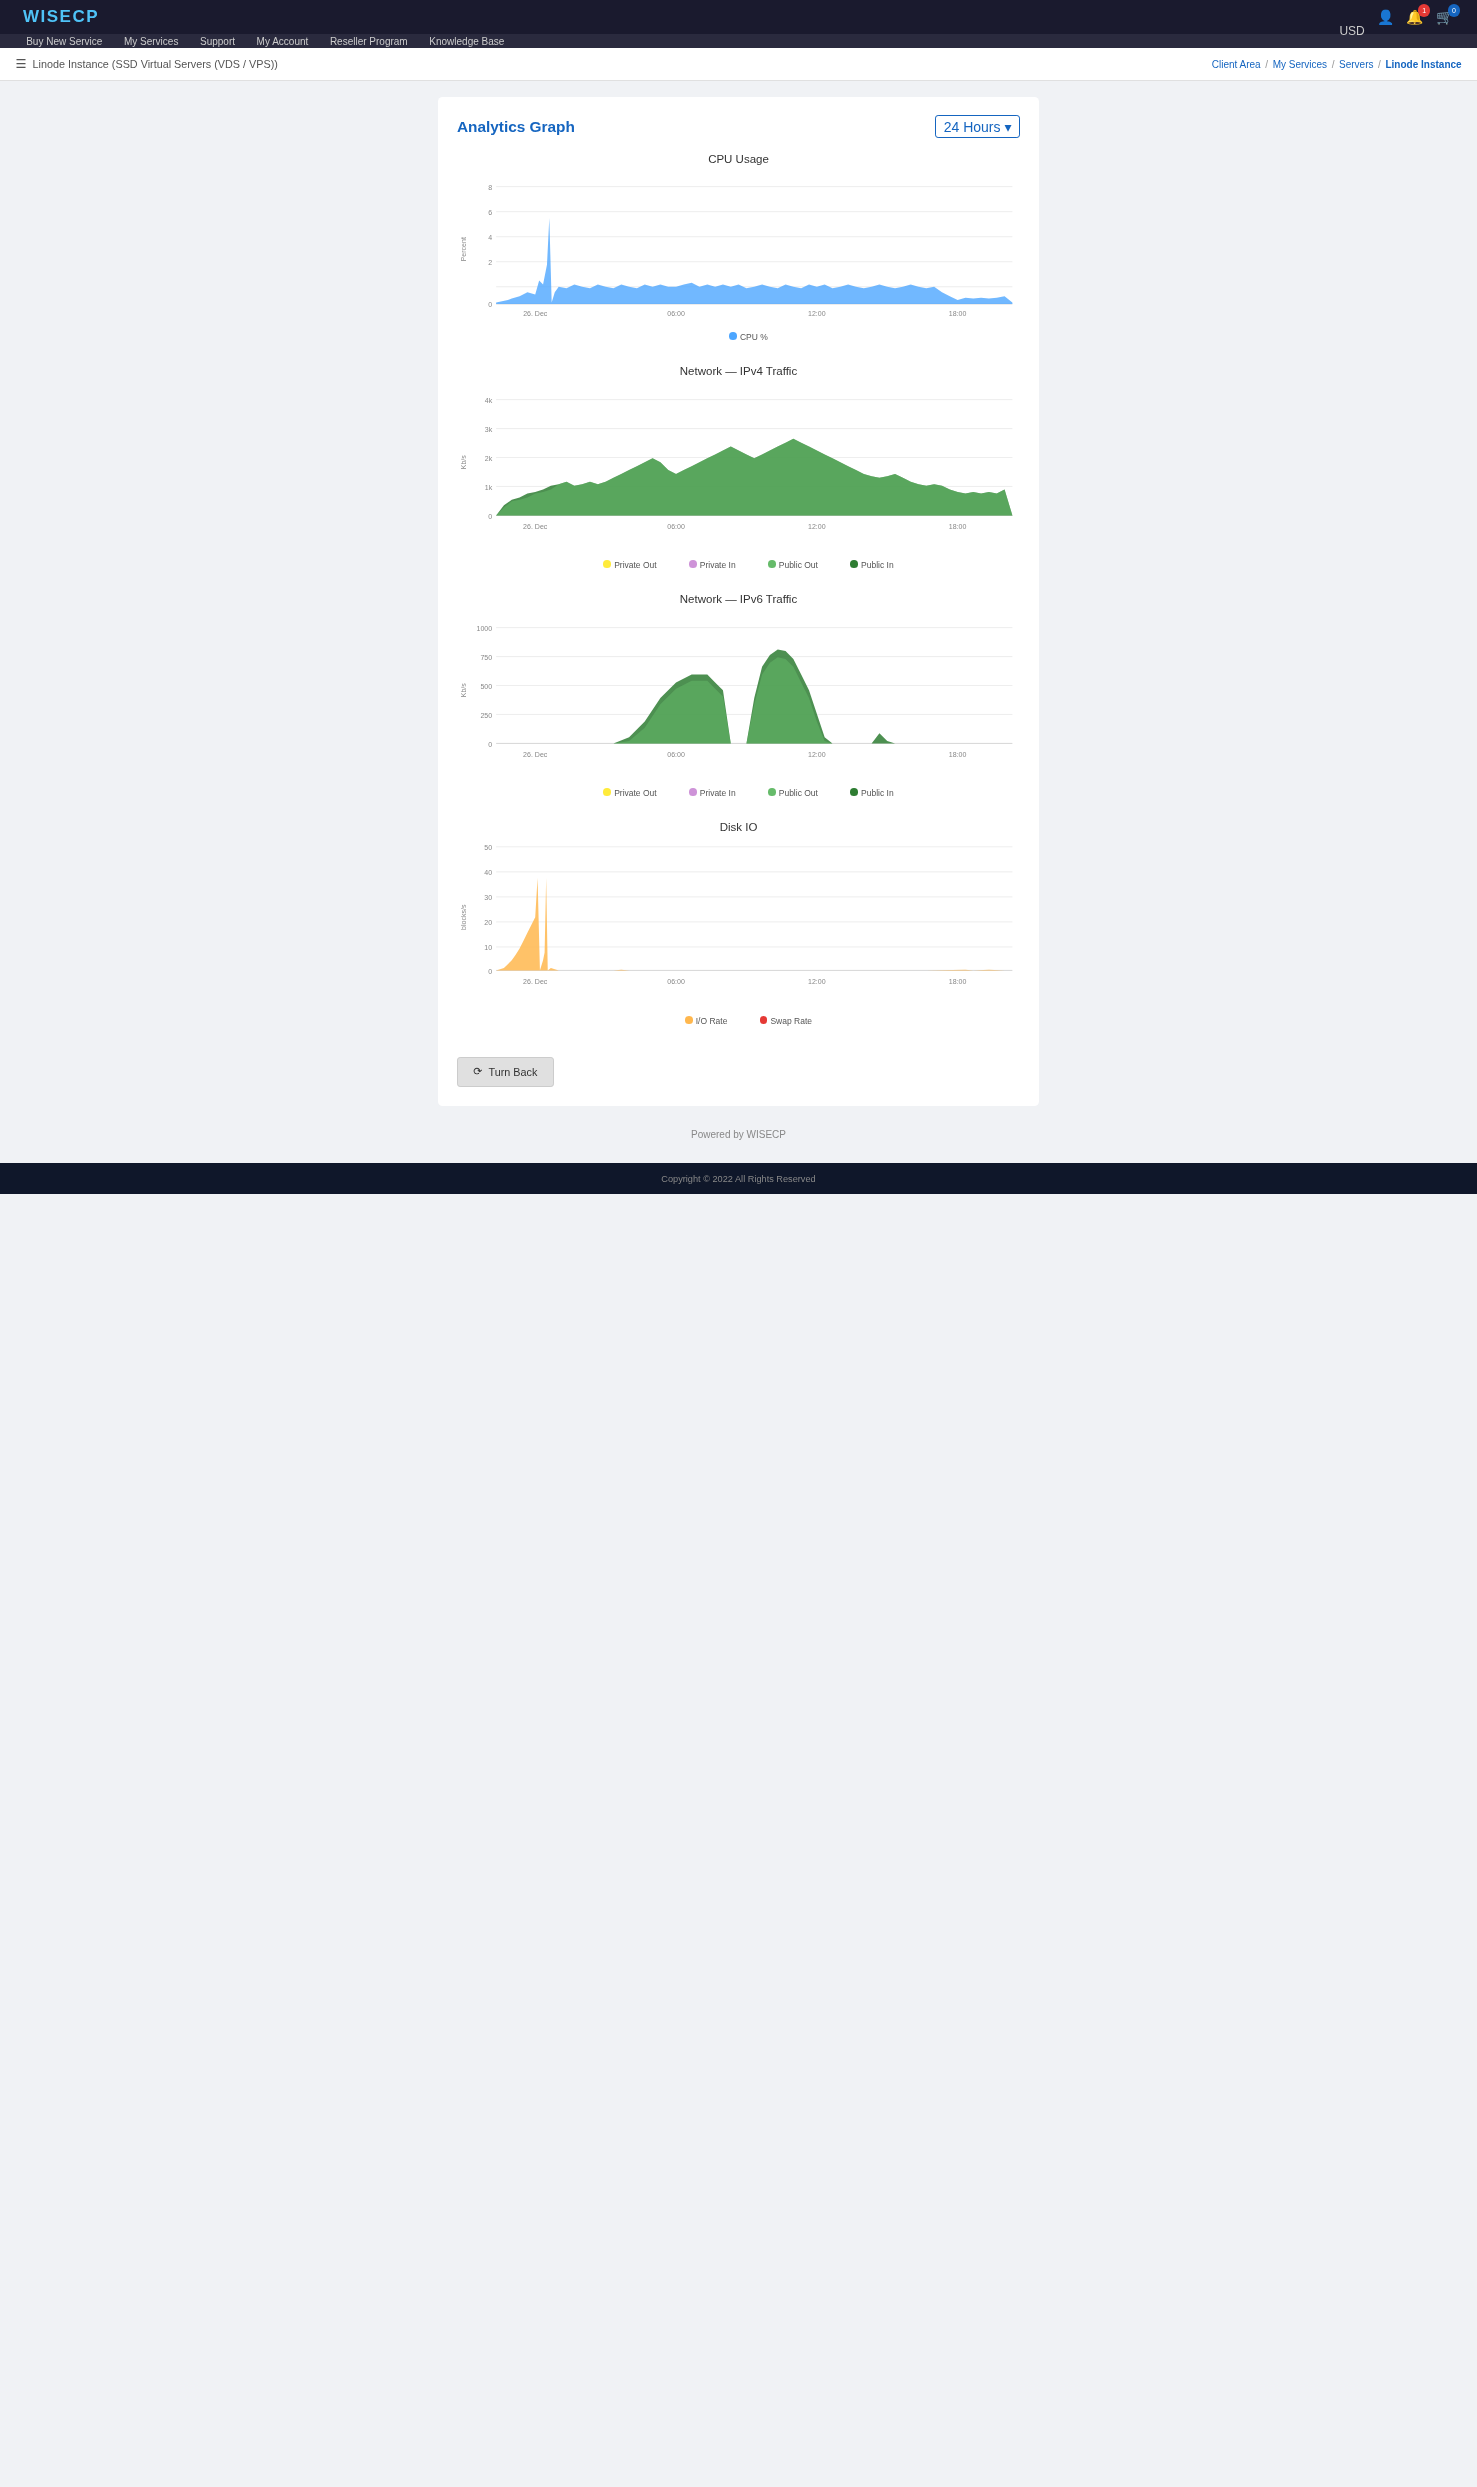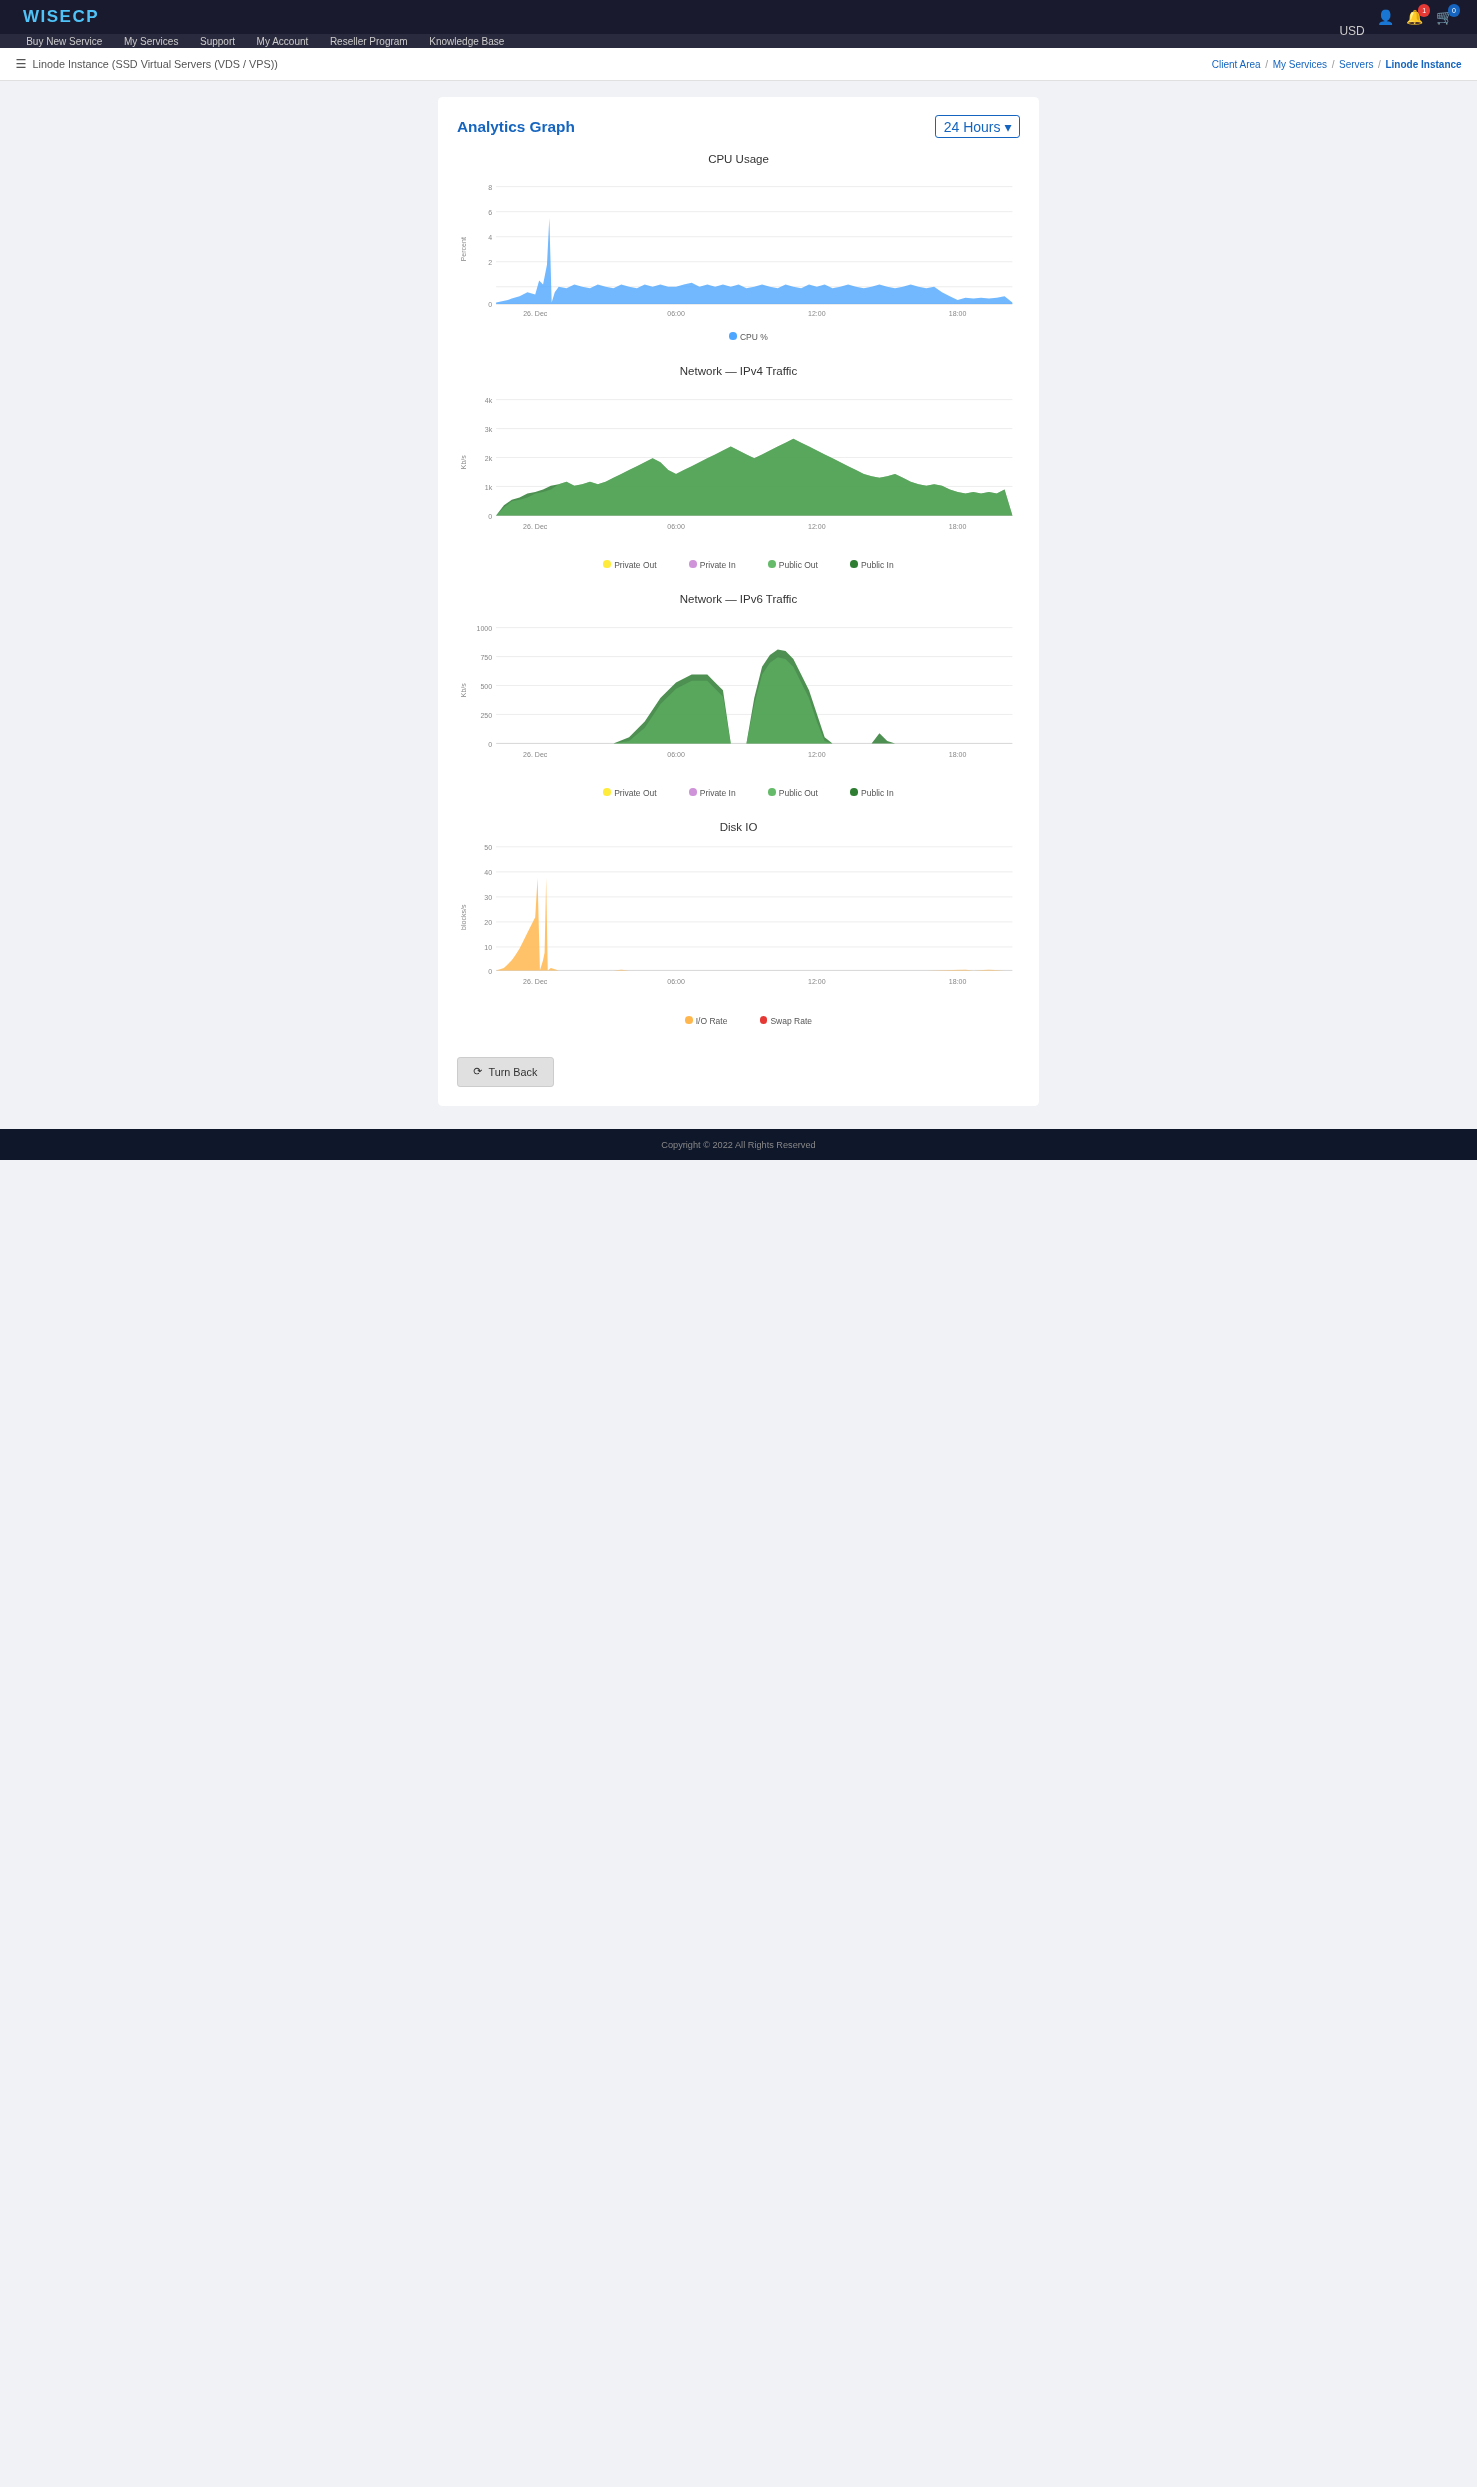--- a/index.html
+++ b/index.html
@@ -438,16 +438,17 @@
     </div>
 
     <div style="margin-top: 15.4px;">
       <button class="turn-back-btn">
         <span>⟳</span>
         <span>Turn Back</span>
       </button>
     </div>
   </div>
 
+  <div class="powered-by">Powered by WISECP</div>
 </div>
 
 <div class="copyright-bar">Copyright © 2022 All Rights Reserved</div>
 
 
 </body></html>

